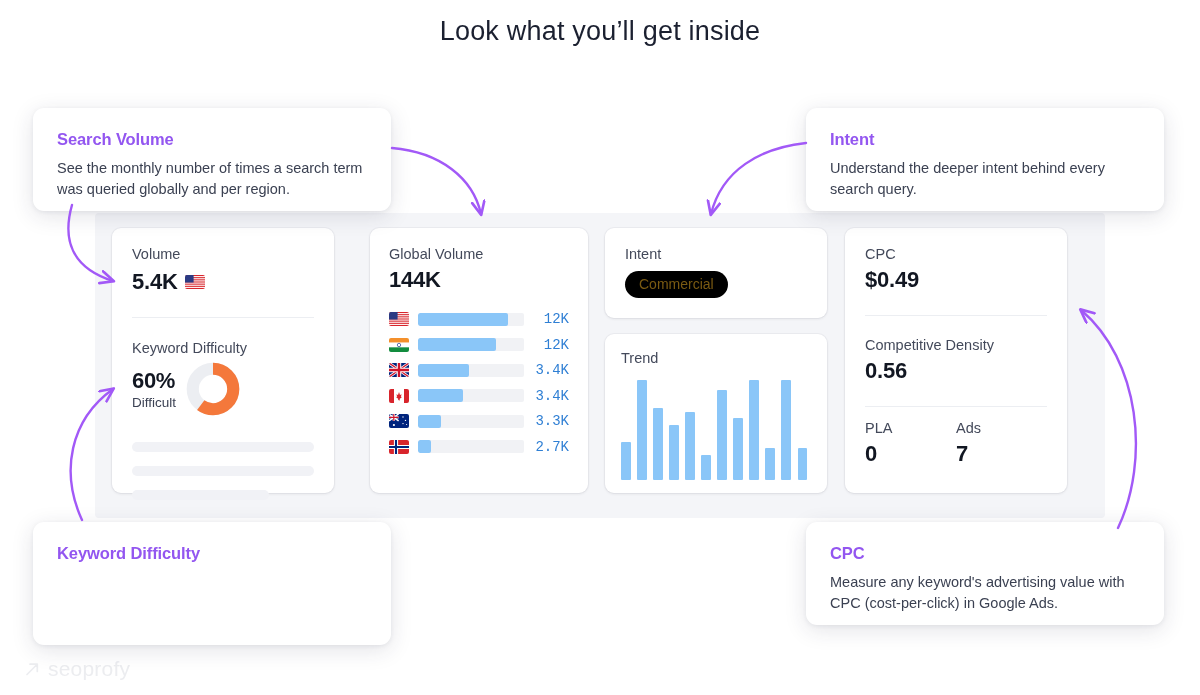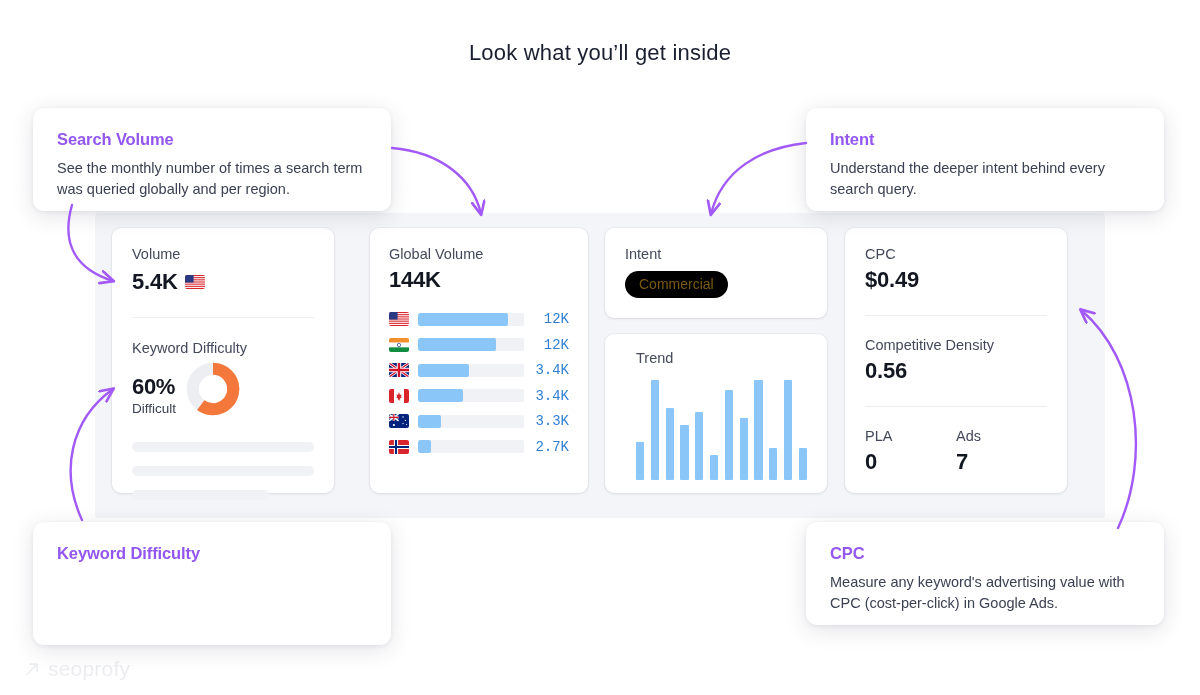--- a/index.html
+++ b/index.html
@@ -8,25 +8,25 @@
     width: 1200px;
     height: 695px;
     background: #ffffff;
     font-family: "Liberation Sans", sans-serif;
     position: relative;
     overflow: hidden;
   }
 
   .page-title {
     position: absolute;
-    top: 40px;
+    top: 16px;
     left: 0;
     width: 1200px;
     text-align: center;
-    font-size: 22px;
+    font-size: 27px;
     font-weight: 400;
     color: #1b2030;
     letter-spacing: 0.2px;
   }
 
   
   .dash-panel {
     position: absolute;
     left: 95px;
     top: 213px;
@@ -58,21 +58,21 @@
     height: 1px;
     background: #eceef2;
     width: 100%;
   }
 
   
   #card-volume { left: 112px; top: 228px; width: 222px; height: 265px; padding: 18px 20px 0 20px; }
   #card-volume .row-flag { display: flex; align-items: center; gap: 7px; margin-top: 7px; }
   #card-volume .sep1 { margin-top: 22px; }
   #card-volume .kd-label { margin-top: 22px; }
-  .kd-wrap { display: flex; align-items: flex-end; gap: 10px; margin-top: 6px; }
+  .kd-wrap { display: flex; align-items: center; gap: 10px; margin-top: 6px; }
   .kd-text .pct { font-size: 22px; font-weight: 700; color: #121722; letter-spacing: -0.3px; }
   .kd-text .diff { font-size: 13.5px; color: #3c4254; margin-top: 1px; }
   .donut { width: 54px; height: 54px; }
   .skel-wrap { margin-top: 26px; display: flex; flex-direction: column; gap: 14px; }
   .skel { height: 10px; border-radius: 6px; background: #f1f2f6; }
 
   
   #card-global { left: 370px; top: 228px; width: 218px; height: 265px; padding: 18px 19px 0 19px; }
   .gv-rows { margin-top: 18px; display: flex; flex-direction: column; gap: 9.5px; }
   .gv-row { display: flex; align-items: center; gap: 9px; }
@@ -85,35 +85,35 @@
   #card-intent { left: 605px; top: 228px; width: 222px; height: 90px; padding: 18px 20px 0 20px; }
   .badge {
     display: inline-block;
     margin-top: 9px;
     background: #000000;
     color: #7a5a12;
     font-size: 14px;
     padding: 5px 14px 6px 14px;
     border-radius: 14px;
   }
-  #card-trend { left: 605px; top: 334px; width: 222px; height: 159px; padding: 16px 20px 0 31px; }
+  #card-trend { left: 605px; top: 334px; width: 222px; height: 159px; padding: 16px 20px 0 16px; }
   .trend-chart {
     margin-top: 14px;
     height: 100px;
     display: flex;
     align-items: flex-end;
     gap: 6.5px;
   }
   .trend-bar { flex: 1; background: #8ac6f8; border-radius: 1px; }
 
   
   #card-cpc { left: 845px; top: 228px; width: 222px; height: 265px; padding: 18px 20px 0 20px; }
   #card-cpc .sep { margin-top: 22px; }
   #card-cpc .blk { margin-top: 21px; }
-  .two-col { display: flex; margin-top: 21px; }
+  .two-col { display: flex; margin-top: 13px; }
   .two-col > div { flex: 1; }
 
   
   .callout {
     position: absolute;
     background: #ffffff;
     border-radius: 11px;
     box-shadow: 0 5px 22px rgba(35,40,70,0.13), 0 1px 4px rgba(35,40,70,0.07);
     padding: 22px 16px 24px 24px;
     z-index: 5;

